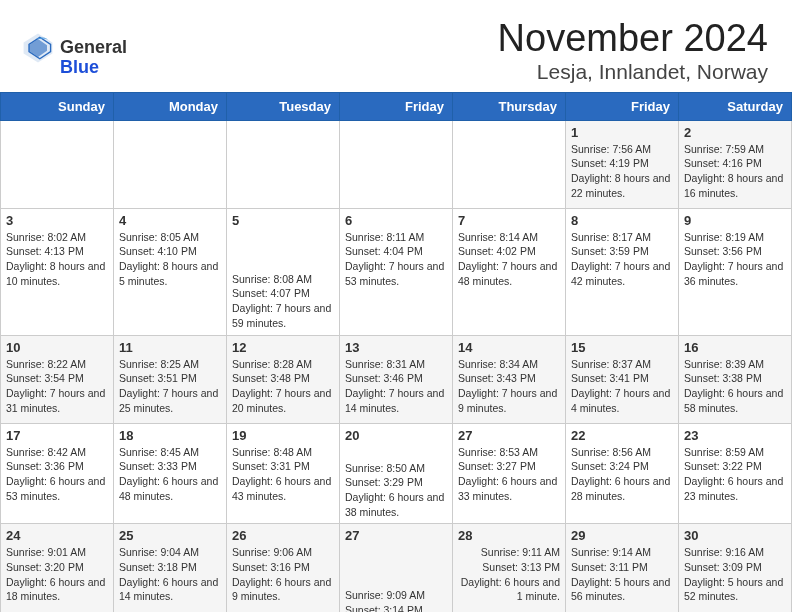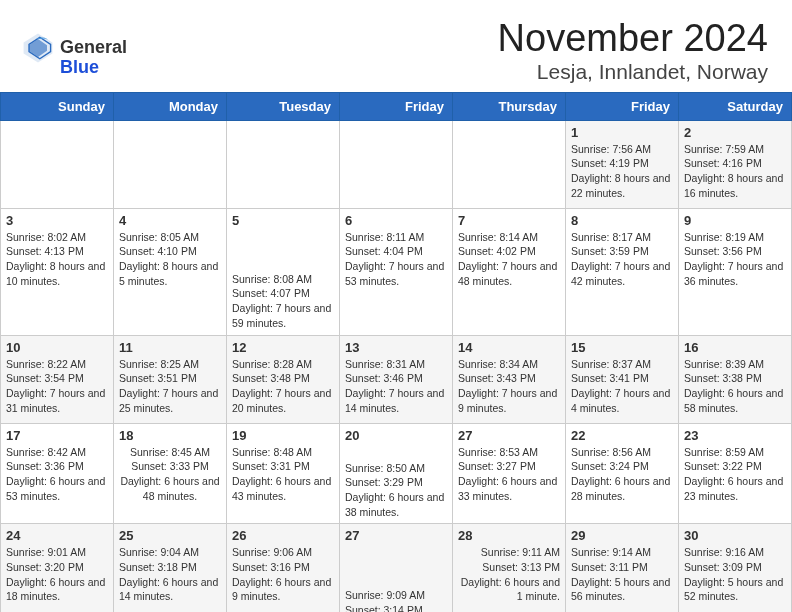--- a/index.html
+++ b/index.html
@@ -248,21 +248,21 @@
       </tr>
       <tr>
         <td>
           <span class="day-number">17</span>
           <div class="day-info" style="white-space: pre-line;">Sunrise: 8:42 AM
 Sunset: 3:36 PM
 Daylight: 6 hours and 53 minutes.</div>
         </td>
         <td>
           <span class="day-number">18</span>
-          <div class="day-info" style="white-space: pre-line; text-align: center;">Sunrise: 8:45 AM
+          <div class="day-info" style="white-space: pre-line;">Sunrise: 8:45 AM
 Sunset: 3:33 PM
 Daylight: 6 hours and 48 minutes.</div>
         </td>
         <td>
           <span class="day-number">19</span>
           <div class="day-info" style="white-space: pre-line;">Sunrise: 8:48 AM
 Sunset: 3:31 PM
 Daylight: 6 hours and 43 minutes.</div>
         </td>
         <td>

